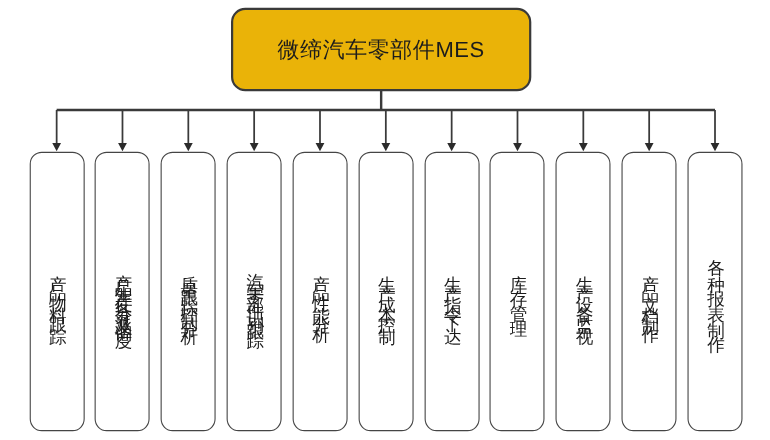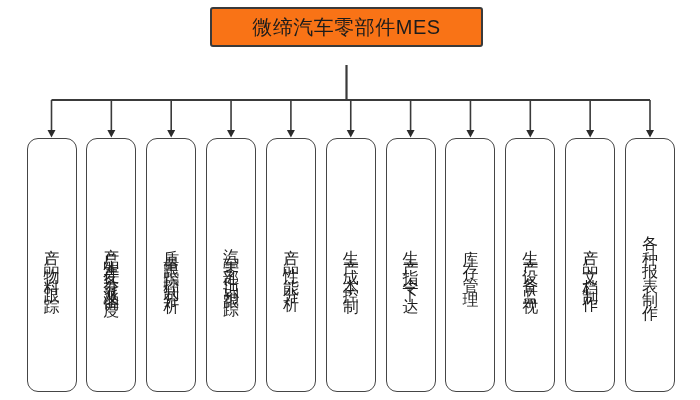--- a/index.html
+++ b/index.html
@@ -31,24 +31,24 @@
   }
   .connectors polygon {
     fill: #2b2b2b;
     stroke: none;
   }
   .title-box {
     position: absolute;
     left: 210px;
     top: 7px;
     width: 273px;
-    height: 40px;
+    height: 76px;
     border: 2px solid #3a3a3a;
-    border-radius: 3px;
-    background: #f97316;
+    border-radius: 13px;
+    background: #eab308;
     display: flex;
     align-items: center;
     justify-content: center;
     box-sizing: border-box;
   }
   .title-box span {
     font-size: 20px;
     color: #1c1c1c;
     letter-spacing: 0.5px;
     white-space: nowrap;

